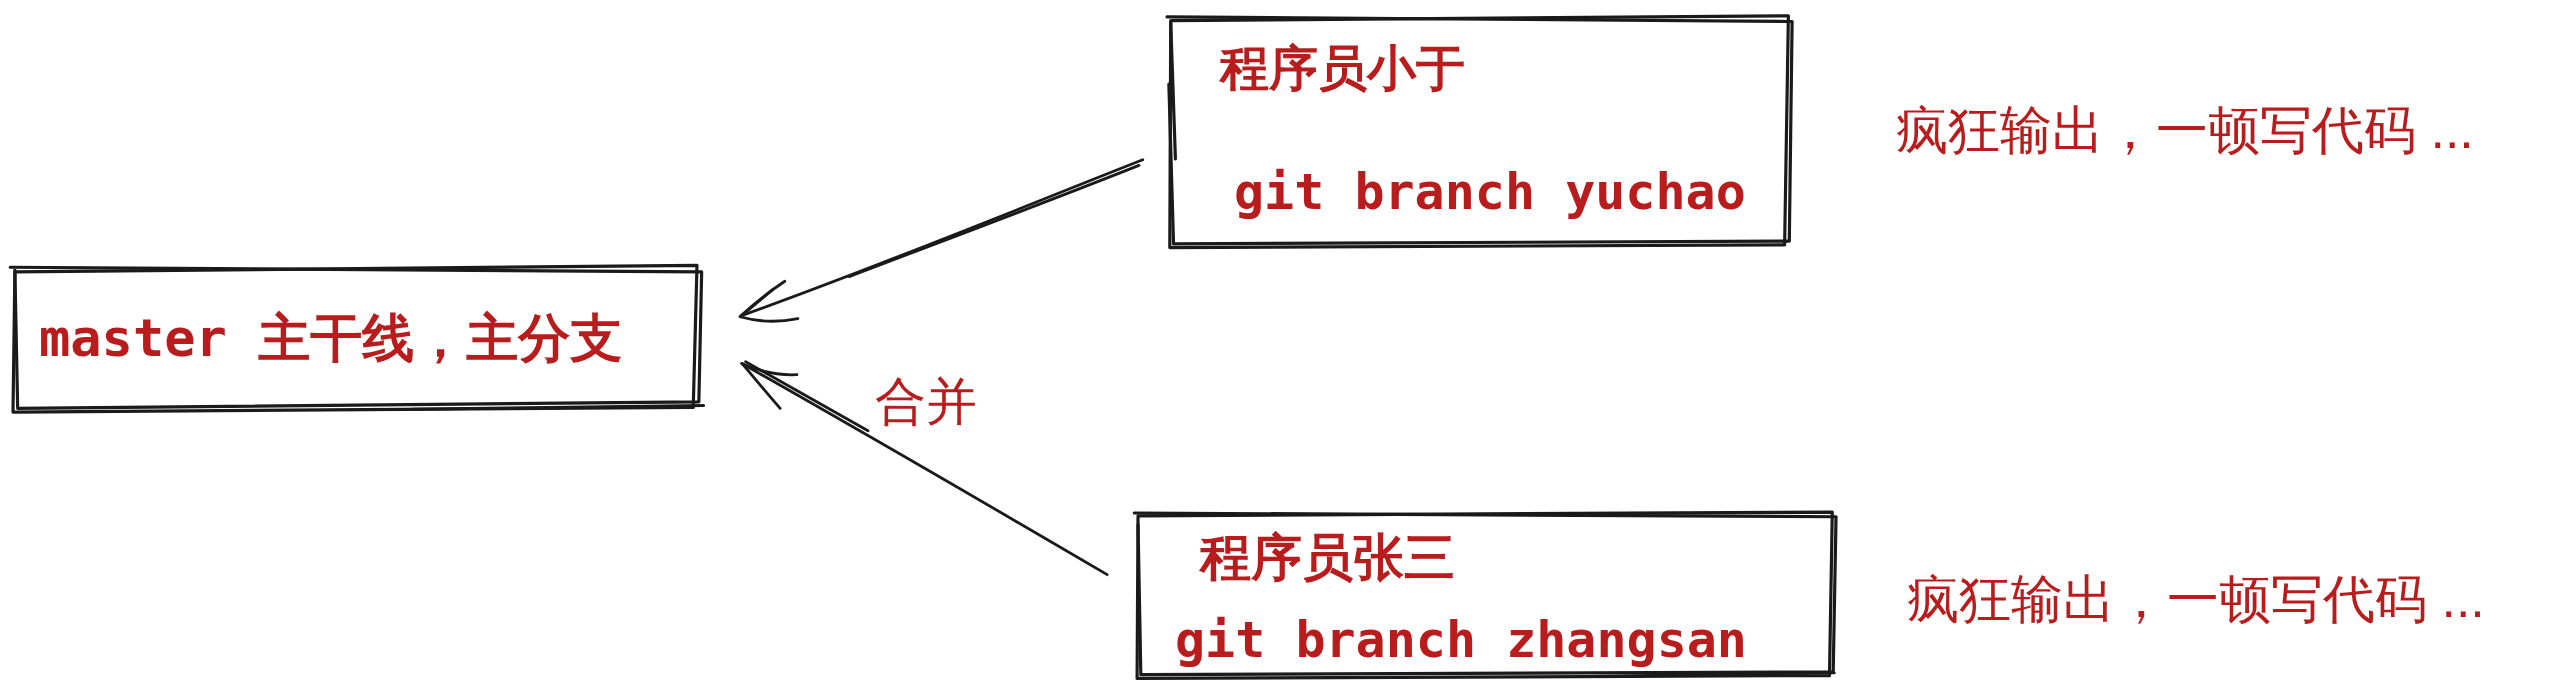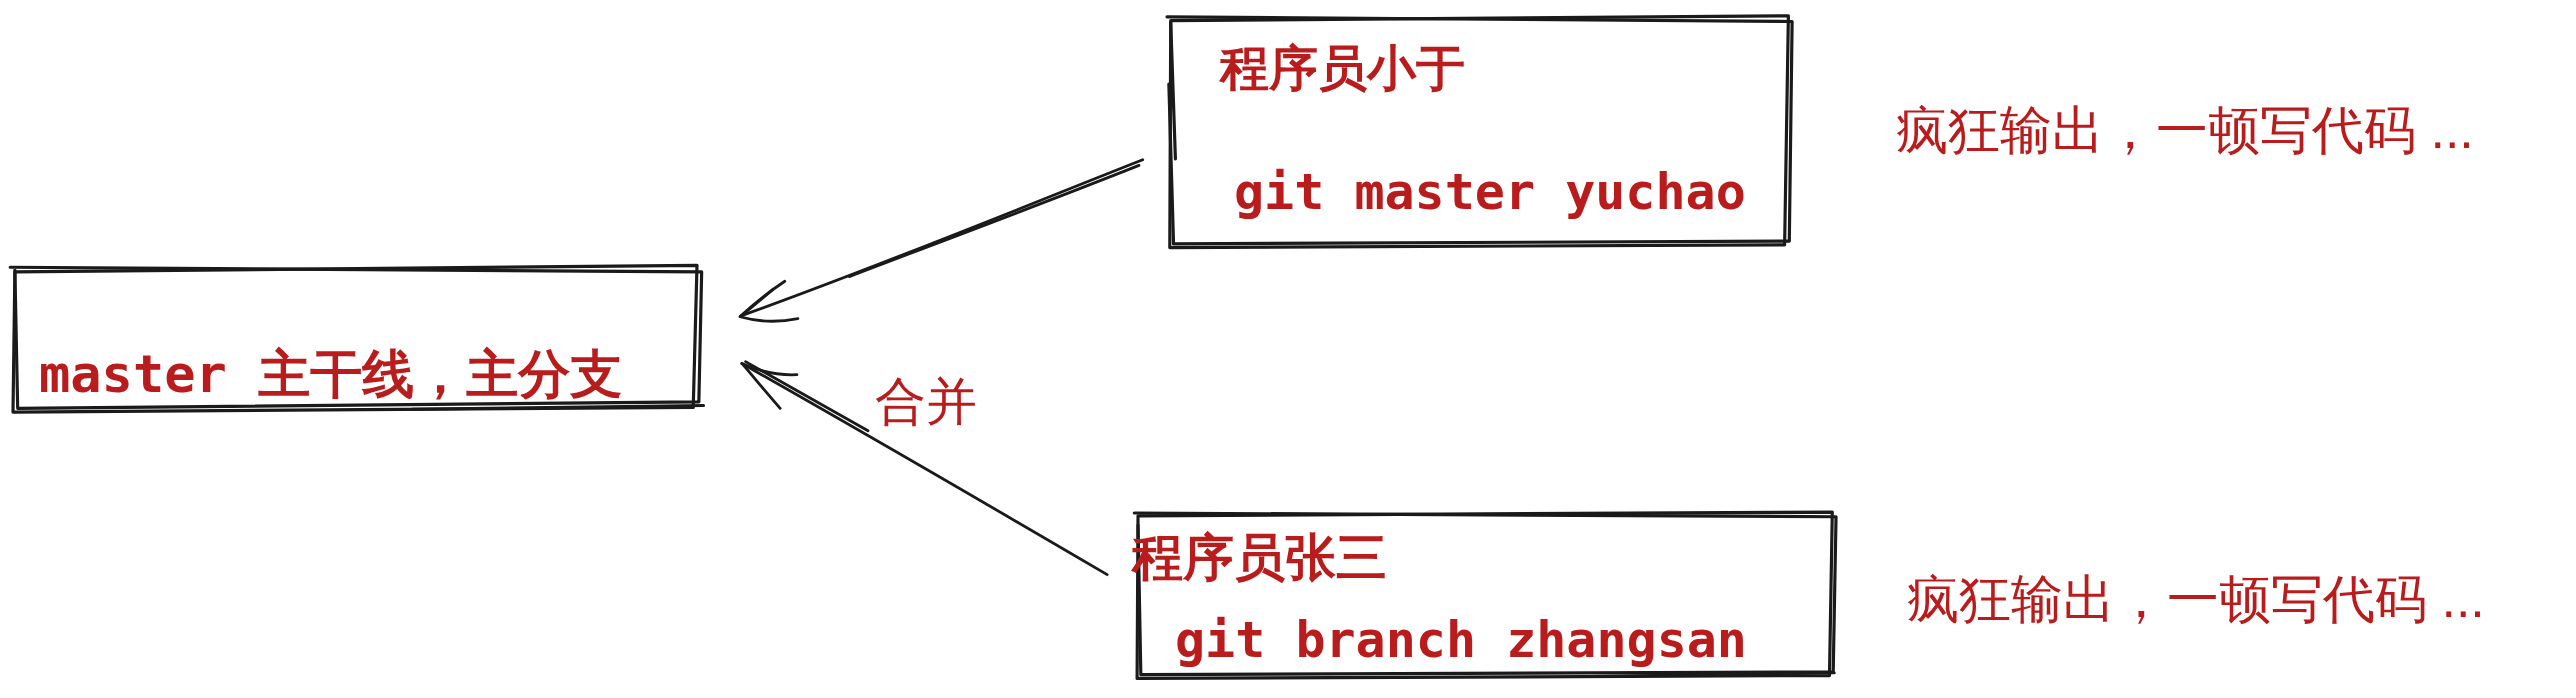--- a/index.html
+++ b/index.html
@@ -42,26 +42,25 @@
     font-family: "Liberation Sans", sans-serif;
     font-weight: 500;
   }
   .mono {
     font-family: "DejaVu Sans Mono", "Liberation Mono", monospace;
     font-weight: 700;
   }
   .mixed {
     font-family: "DejaVu Sans Mono", "Liberation Sans", sans-serif;
     font-weight: 600;
-    margin-top: 36px;
   }
   #master-label      { left: 39px;   top: 309px; font-size: 52px; line-height: 58px; }
   #dev-top-name      { left: 1220px; top: 41px;  font-size: 49px; line-height: 54px; }
   #dev-top-cmd       { left: 1234px; top: 163px; font-size: 50px; line-height: 58px; }
-  #dev-bottom-name   { left: 1132px; top: 531px; font-size: 51px; line-height: 54px; }
+  #dev-bottom-name   { left: 1200px; top: 531px; font-size: 51px; line-height: 54px; }
   #dev-bottom-cmd    { left: 1175px; top: 611px; font-size: 50px; line-height: 58px; }
   #merge-label       { left: 875px;  top: 326px; font-size: 51px; line-height: 56px; margin-top: 48px; }
   #annotation-top    { left: 1896px; top: 101px; font-size: 52px; line-height: 58px; }
   #annotation-bottom { left: 1907px; top: 570px; font-size: 52px; line-height: 58px; }
 </style>
 </head>
 <body>
 
 <div id="stage">
 
@@ -97,21 +96,21 @@
       <path class="arrow-stroke" d="M 793 389 C 922 462 1056 540 1184 615"></path>
       <path class="arrow-stroke" d="M 797 387 C 840 411 884 436 928 461"></path>
       <path class="arrow-stroke" d="M 793 389 C 813 398 832 402 852 401"></path>
       <path class="arrow-stroke" d="M 794 390 C 806 404 820 421 834 437"></path>
     </g>
   </svg>
 
   <div id="master-label" class="txt mixed">master 主干线，主分支</div>
 
   <div id="dev-top-name" class="txt cjk-box">程序员小于</div>
-  <div id="dev-top-cmd" class="txt mono">git master yuchao</div>
+  <div id="dev-top-cmd" class="txt mono">git branch yuchao</div>
 
   <div id="dev-bottom-name" class="txt cjk-box">程序员张三</div>
   <div id="dev-bottom-cmd" class="txt mono">git branch zhangsan</div>
 
   <div id="merge-label" class="txt cjk-note">合并</div>
 
   <div id="annotation-top" class="txt cjk-note">疯狂输出，一顿写代码 ...</div>
   <div id="annotation-bottom" class="txt cjk-note">疯狂输出，一顿写代码 ...</div>
 
 </div>

